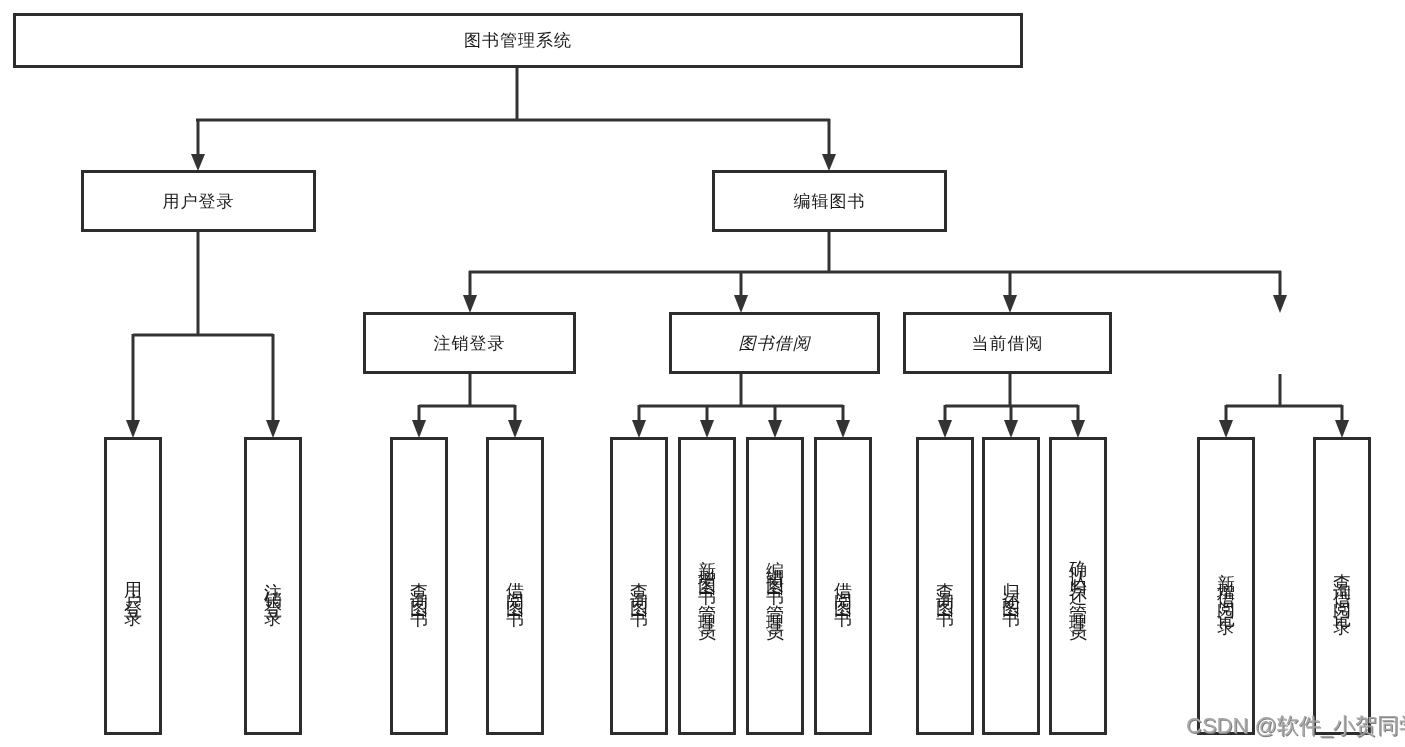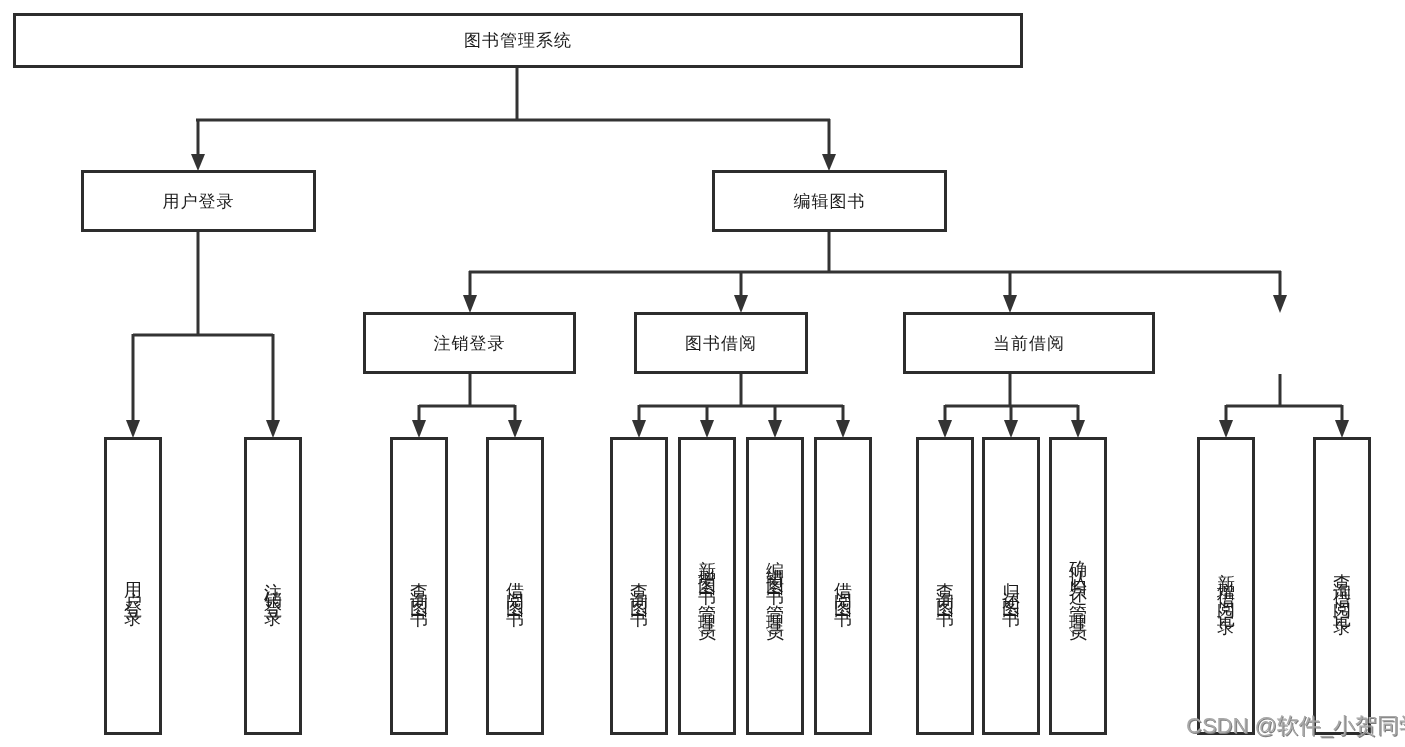--- a/index.html
+++ b/index.html
@@ -129,24 +129,24 @@
   <div class="node hnode lvl1" style="left:81px;">
     <span>用户登录</span>
   </div>
   <div class="node hnode lvl1" style="left:712px;">
     <span>编辑图书</span>
   </div>
 
   <div class="node hnode lvl2" style="left:363px;width:213px;">
     <span>注销登录</span>
   </div>
-  <div class="node hnode lvl2" style="left:634px;width:174px;">
+  <div class="node hnode lvl2" style="left:669px;width:211px;font-style:italic;">
     <span>图书借阅</span>
   </div>
-  <div class="node hnode lvl2" style="left:903px;width:252px;">
+  <div class="node hnode lvl2" style="left:903px;width:209px;">
     <span>当前借阅</span>
   </div>
 
   <div class="node vnode" style="left:104px;">
     <span>用户登录</span>
   </div>
   <div class="node vnode" style="left:244px;">
     <span>注销登录</span>
   </div>
 

